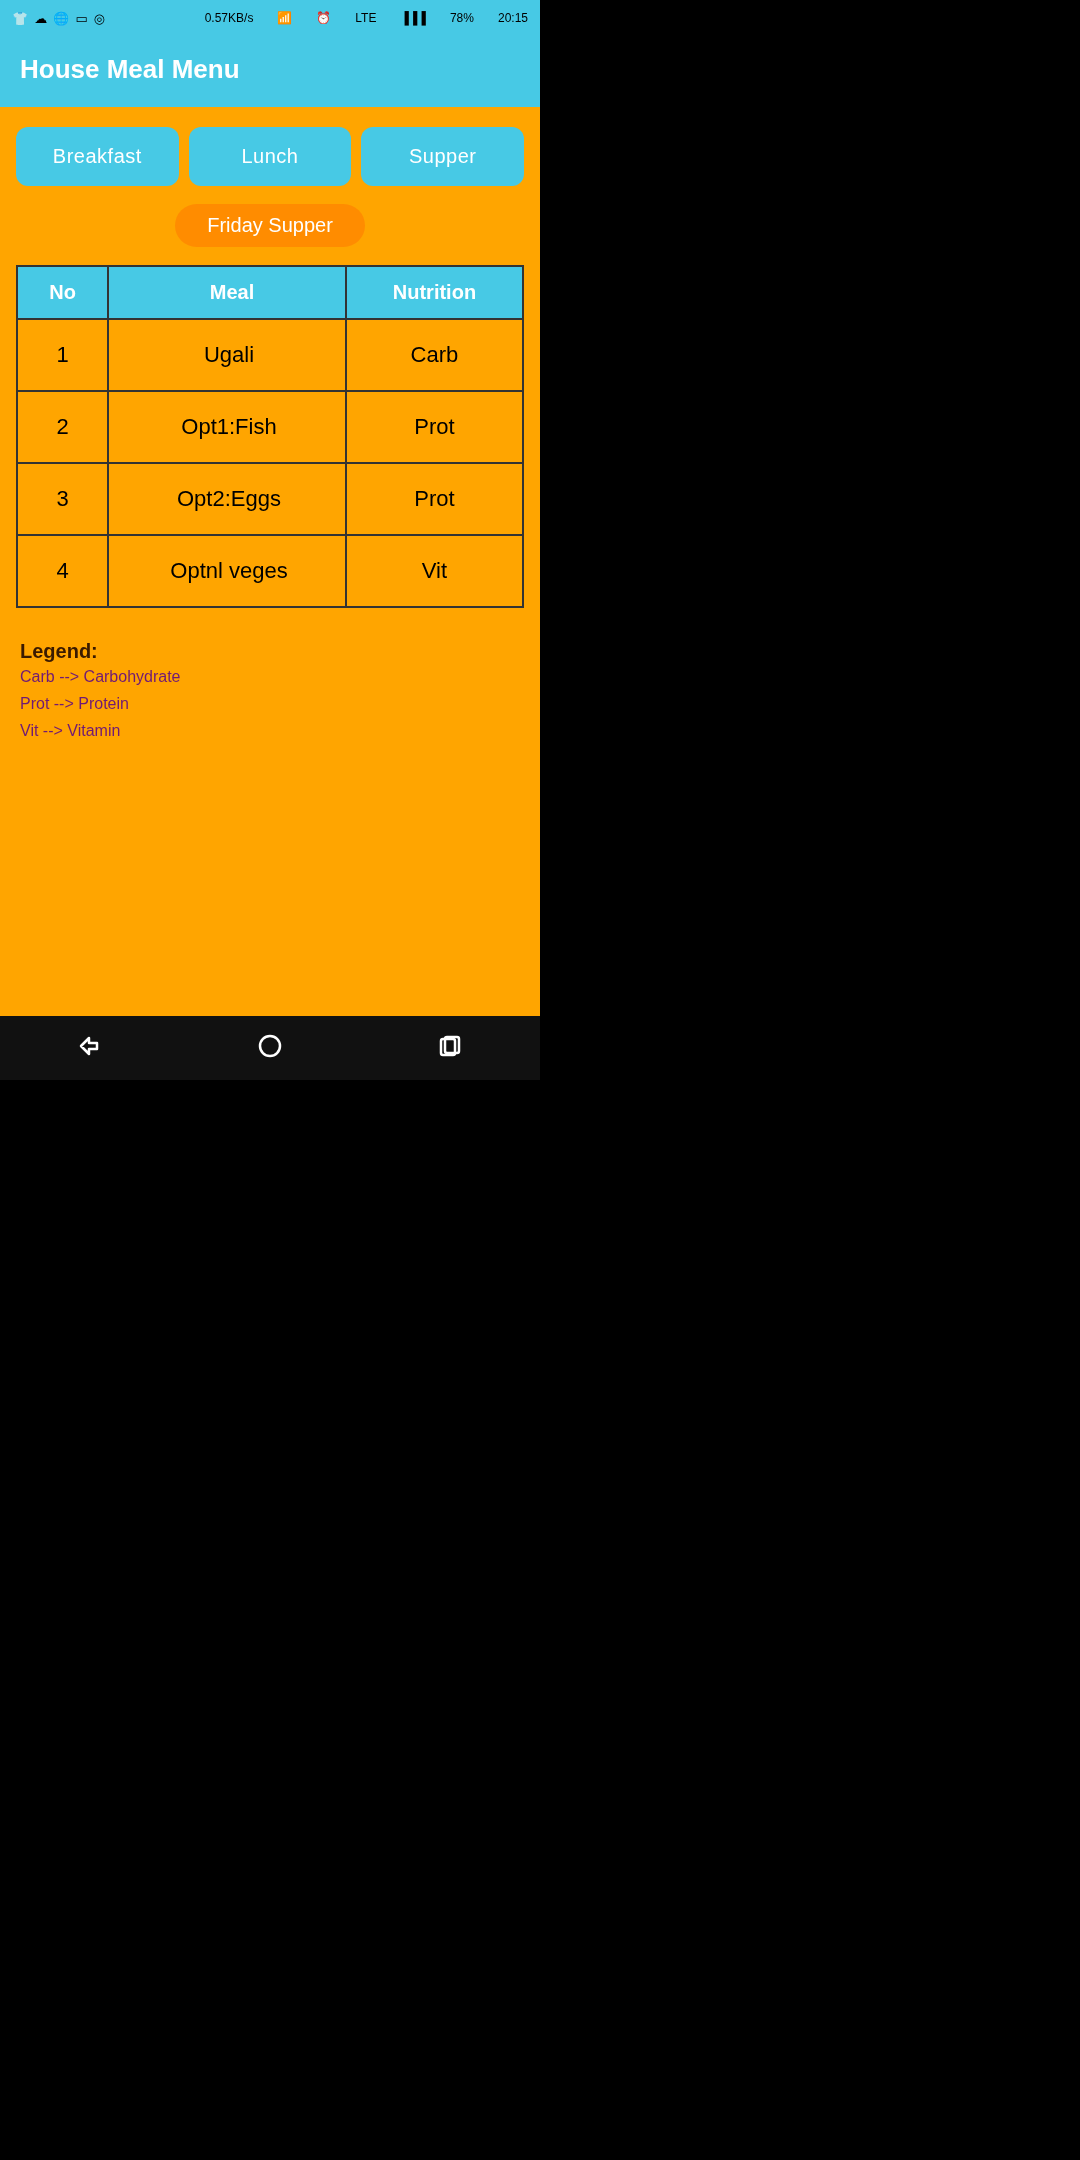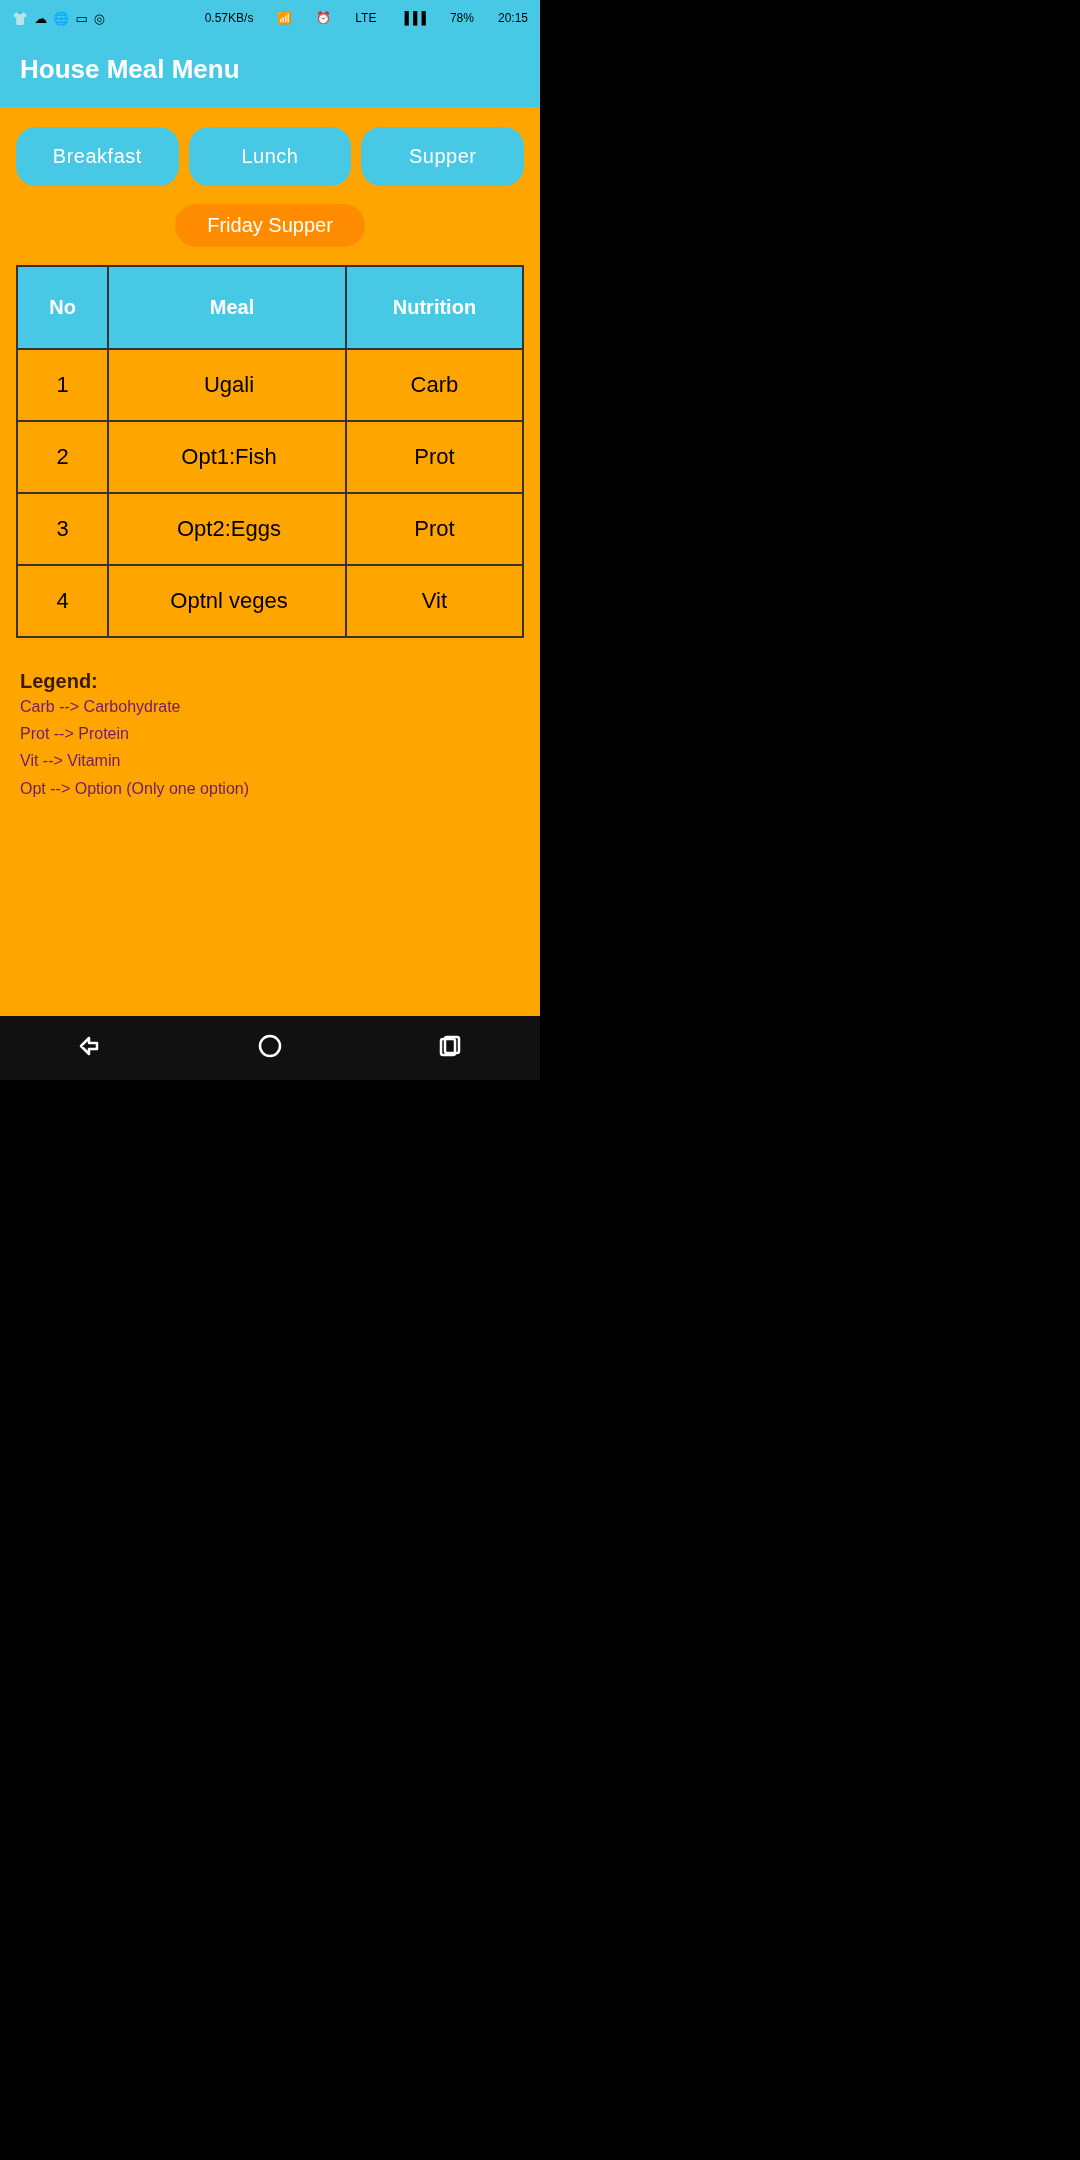--- a/index.html
+++ b/index.html
@@ -62,21 +62,21 @@
     
     #meal-tabs {
       display: flex;
       gap: 10px;
       margin-bottom: 18px;
     }
     .meal-tab-btn {
       flex: 1;
       background: #47C9E5;
       border: none;
-      border-radius: 20px;
+      border-radius: 12px;
       color: #fff;
       font-size: 20px;
       font-weight: 500;
       padding: 18px 0;
       cursor: pointer;
       letter-spacing: 0.5px;
     }
 
     
     #day-label-wrapper {
@@ -97,21 +97,21 @@
     #meal-table {
       width: 100%;
       border-collapse: collapse;
       margin-bottom: 28px;
     }
     #meal-table th {
       background: #47C9E5;
       color: #fff;
       font-size: 20px;
       font-weight: 600;
-      padding: 29px 8px;
+      padding: 14px 8px;
       text-align: center;
       border: 2px solid #333;
     }
     #meal-table td {
       background: #FFA500;
       color: #000;
       font-size: 22px;
       padding: 22px 14px;
       text-align: center;
       border: 2px solid #333;
@@ -232,21 +232,20 @@
       </tbody>
   </table>
 
   <div id="legend">
     <div id="legend-title">Legend:</div>
     <div id="legend-items">
 
     <div class="legend-item">Carb --&gt; Carbohydrate</div>
         <div class="legend-item">Prot --&gt; Protein</div>
         <div class="legend-item">Vit --&gt; Vitamin</div>
-        <div class="legend-item">Opt --&gt; Option (Only one option)</div>
       </div>
   </div>
 
 </div>
 
 <div id="bottom-nav">
   <div class="nav-icon">
     <svg viewBox="0 0 30 30">
       <path d="M6 15 L14 7 L14 12 L22 12 L22 18 L14 18 L14 23 Z" stroke="#fff" fill="none" stroke-linejoin="round"></path>
     </svg>

